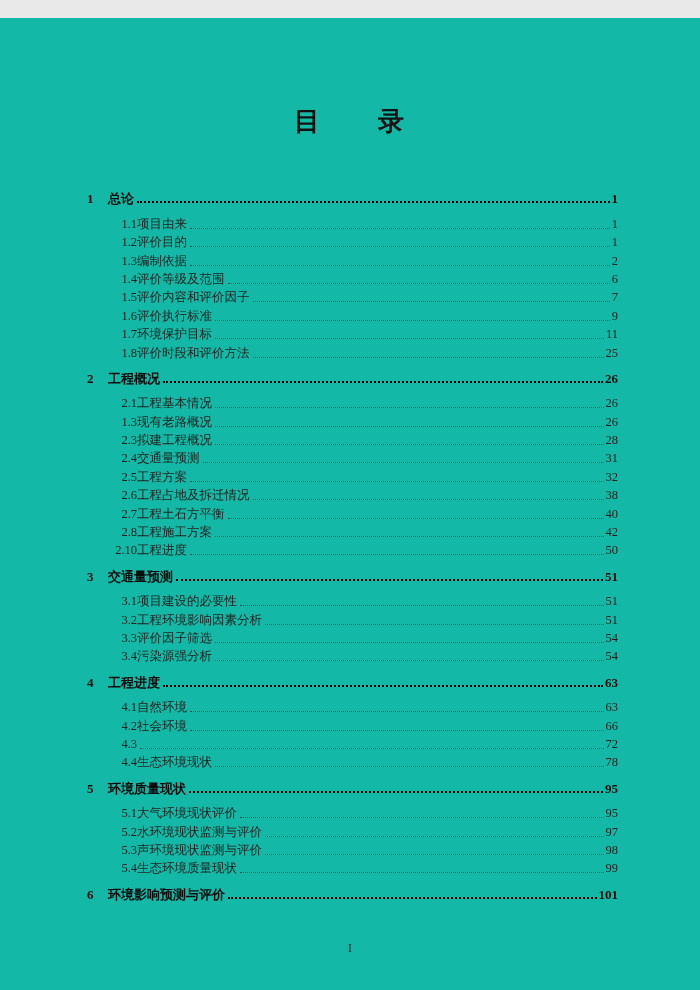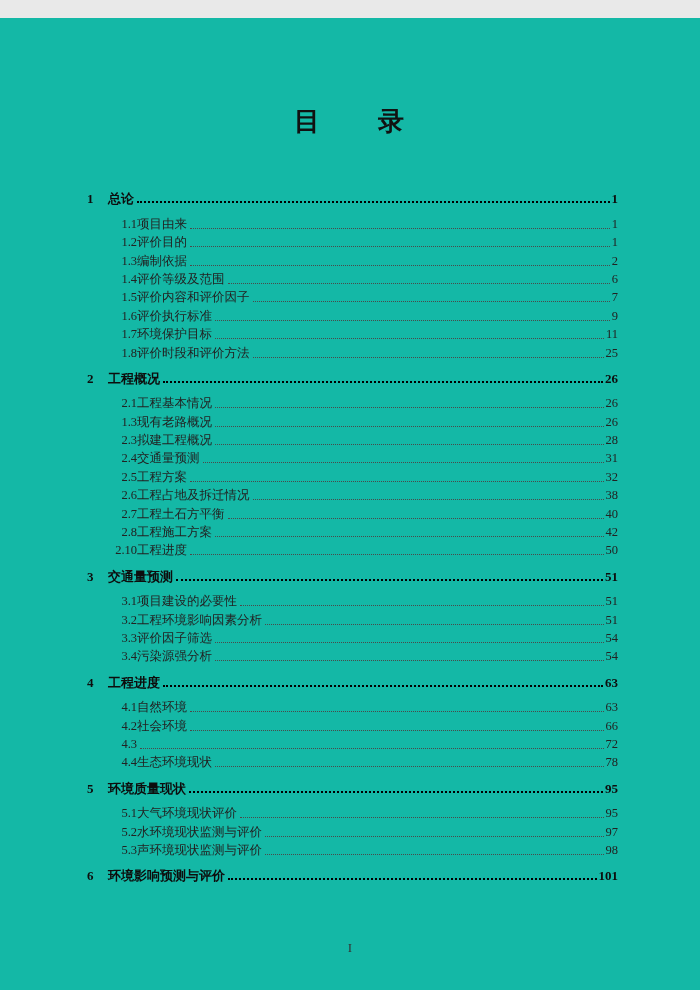--- a/index.html
+++ b/index.html
@@ -265,20 +265,26 @@
         <span class="label">水环境现状监测与评价</span>
         <span class="dots"></span>
         <span class="pg">97</span>
       </div>
       <div class="row l2">
         <span class="num">5.3</span>
         <span class="label">声环境现状监测与评价</span>
         <span class="dots"></span>
         <span class="pg">98</span>
       </div>
+      <div class="row l2">
+        <span class="num">5.4</span>
+        <span class="label">生态环境质量现状</span>
+        <span class="dots"></span>
+        <span class="pg">99</span>
+      </div>
       <div class="row l1">
         <span class="num">6</span>
         <span class="label">环境影响预测与评价</span>
         <span class="dots"></span>
         <span class="pg">101</span>
       </div>
     </div>
 
   <div class="footer-pagenum">I</div>
 </div>

